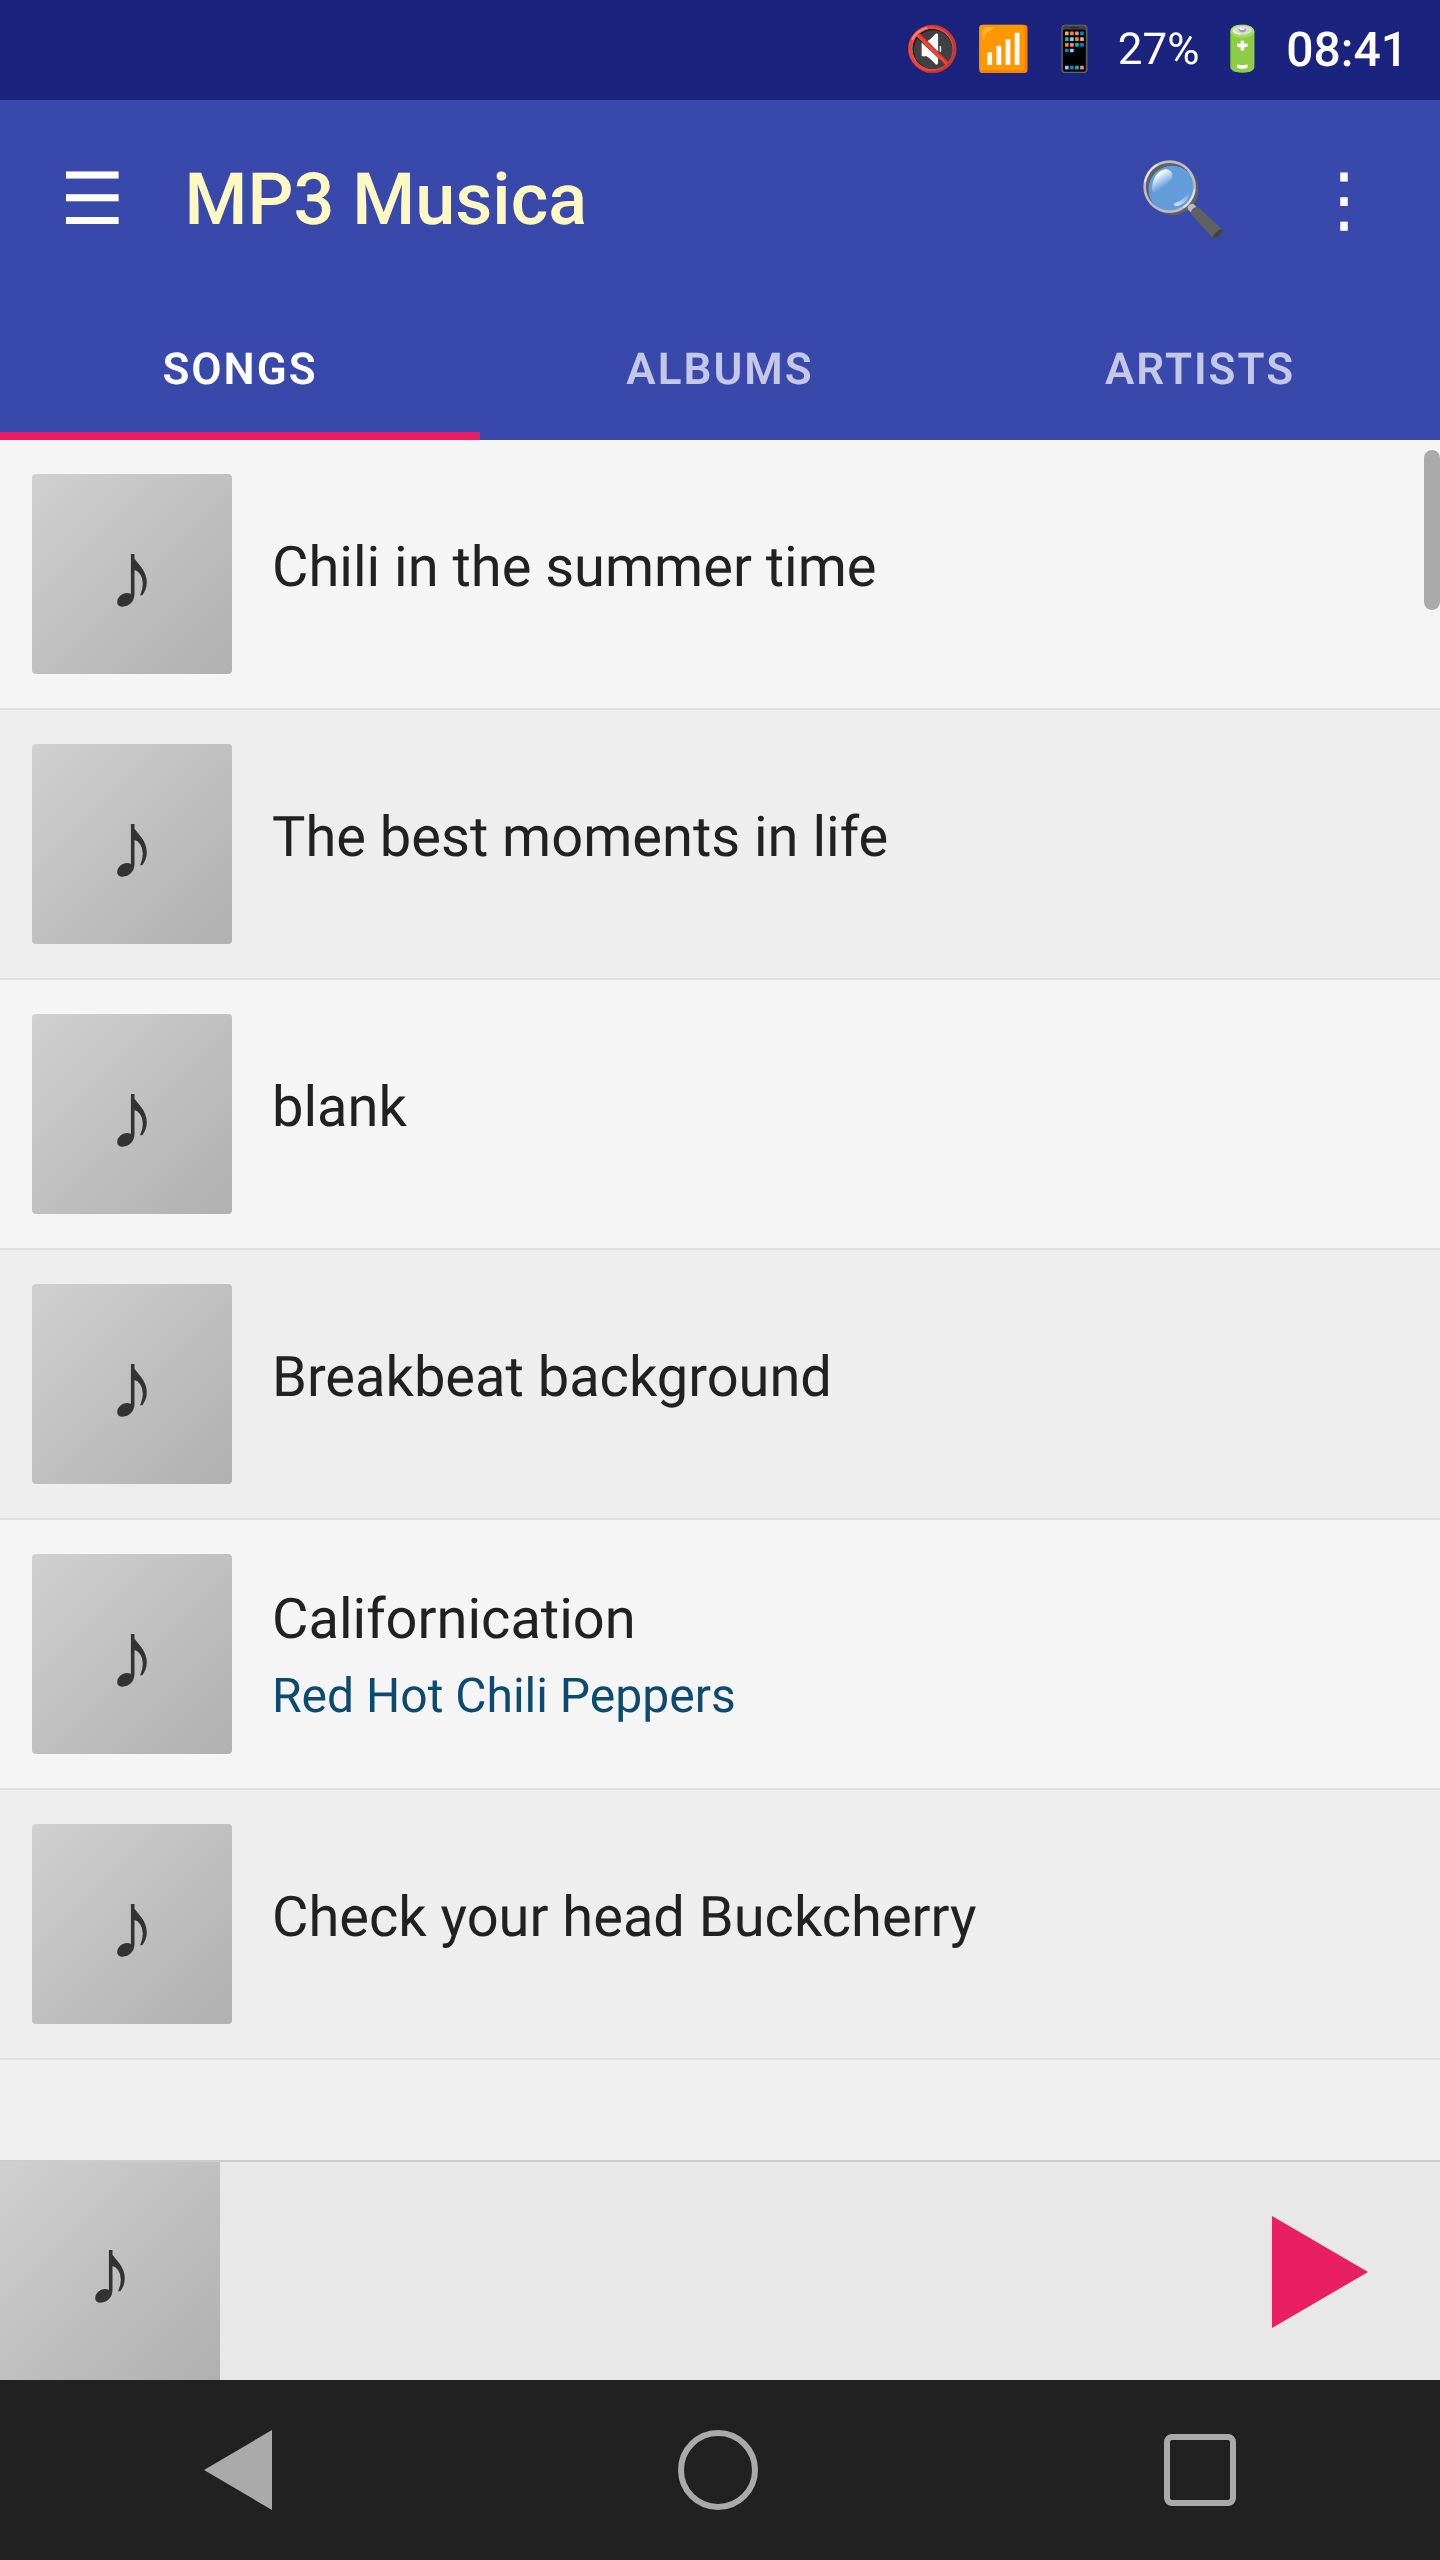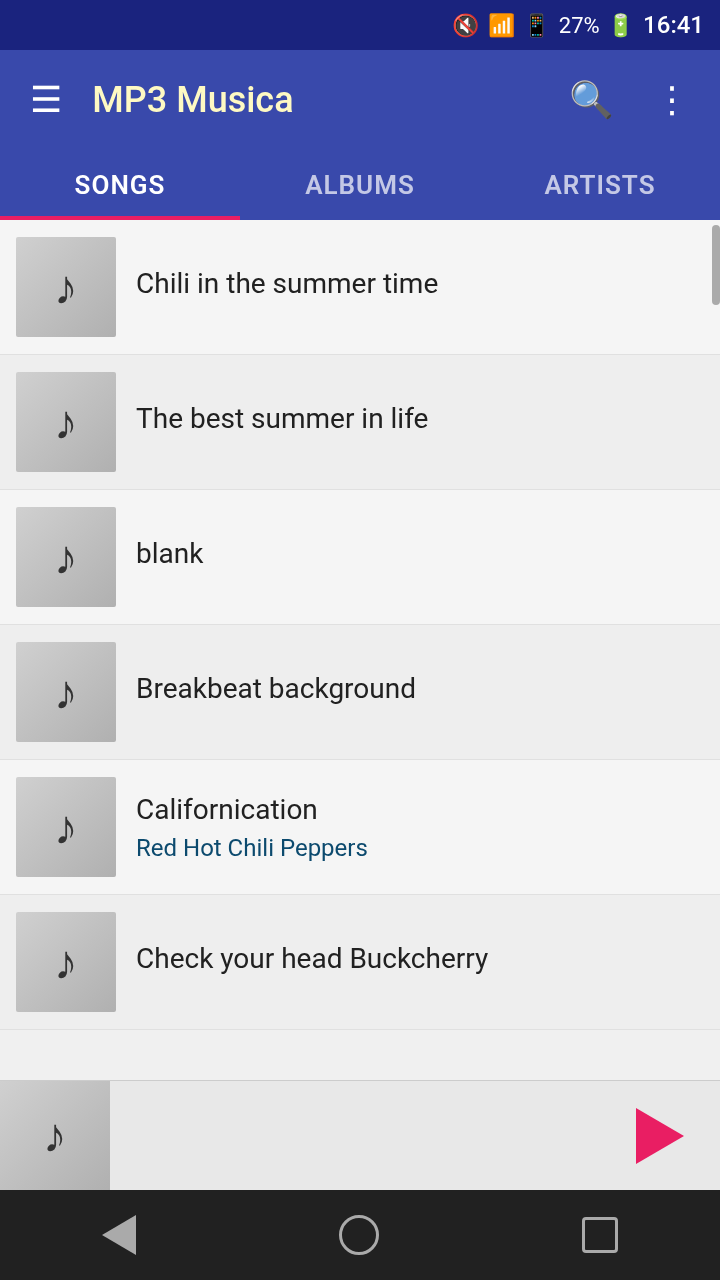--- a/index.html
+++ b/index.html
@@ -73,21 +73,21 @@
       background: #3949ab;
       display: flex;
       height: 70px;
     }
     .tab {
       flex: 1;
       display: flex;
       align-items: center;
       justify-content: center;
       color: rgba(255,255,255,0.7);
-      font-size: 26px;
+      font-size: 22px;
       font-weight: 600;
       letter-spacing: 1px;
       cursor: pointer;
       position: relative;
     }
     .tab.active {
       color: white;
     }
     .tab.active::after {
       content: '';
@@ -238,21 +238,21 @@
 </head>
 <body>
 
 <div class="status-bar">
   <div class="status-bar-icons">
     <span>🔇</span>
     <span>📶</span>
     <span>📱</span>
     <span class="battery-text">27%</span>
     <span>🔋</span>
-    <span class="status-time">16:41</span>
+    <span class="status-time">08:41</span>
   </div>
 </div>
 
 <div class="toolbar">
   <span class="toolbar-menu-icon">☰</span>
   <span class="toolbar-title">MP3 Musica</span>
   <span class="toolbar-action-icon">🔍</span>
   <span class="toolbar-action-icon">⋮</span>
 </div>
 
@@ -281,21 +281,21 @@
     <div class="song-info">
       <span class="song-title">Chili in the summer time</span>
       <span class="song-artist"><unknown></unknown></span>
     </div>
   </div>
       <div class="song-item">
     <div class="song-thumbnail">
       <span class="music-note-icon">♪</span>
     </div>
     <div class="song-info">
-      <span class="song-title">The best summer in life</span>
+      <span class="song-title">The best moments in life</span>
       <span class="song-artist"><unknown></unknown></span>
     </div>
   </div>
       <div class="song-item">
     <div class="song-thumbnail">
       <span class="music-note-icon">♪</span>
     </div>
     <div class="song-info">
       <span class="song-title">blank</span>
       <span class="song-artist"><unknown></unknown></span>

